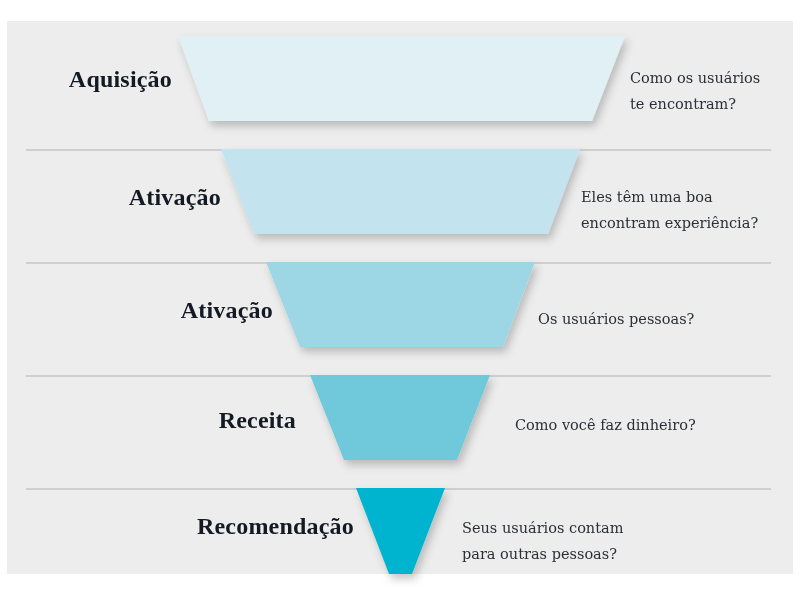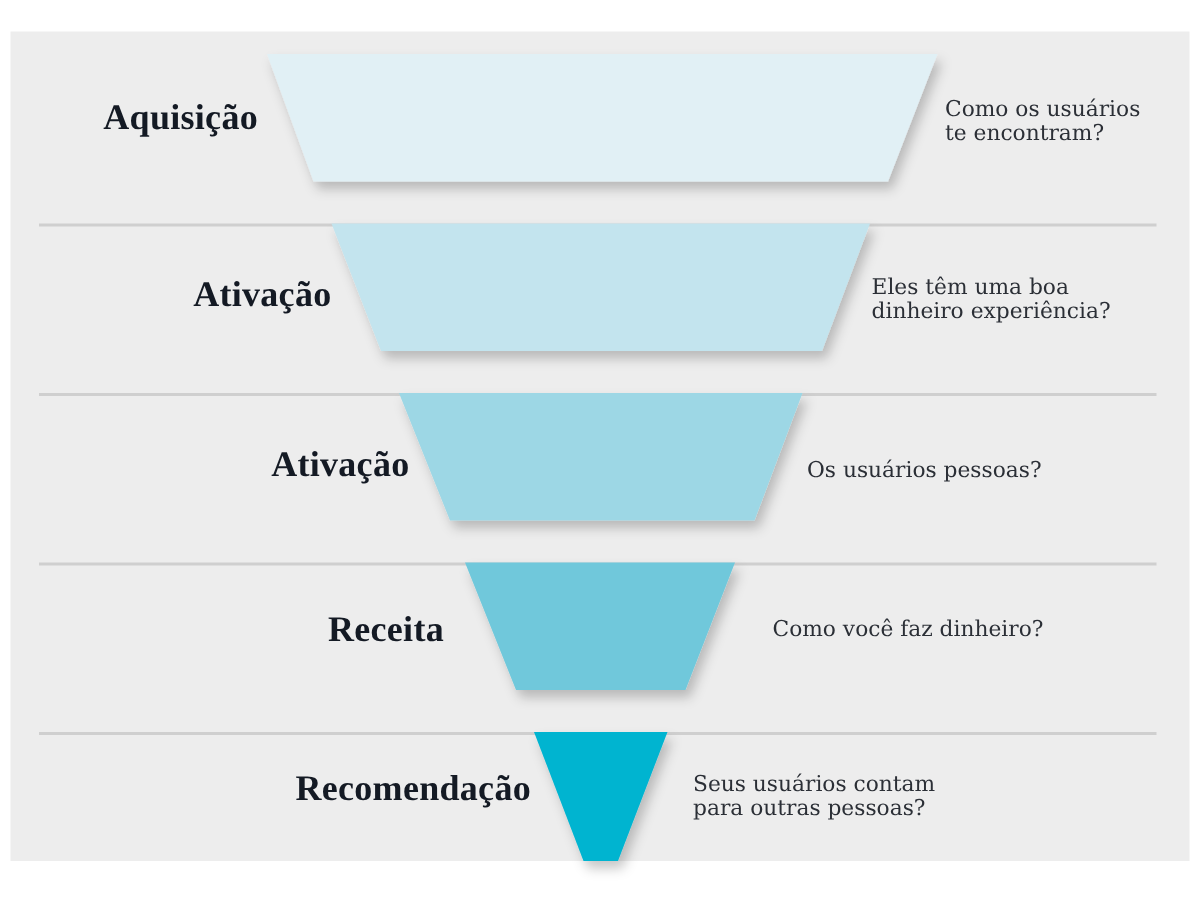--- a/index.html
+++ b/index.html
@@ -13,21 +13,21 @@
       background: #cfcfcf;
     }
     svg.funnel { position: absolute; left: 0; top: 0; width: 800px; height: 600px; overflow: visible; }
     .stage-label {
       position: absolute; font-family: Liberation Serif, serif; font-weight: bold;
       font-size: 24px; color: #141a24; white-space: nowrap; text-align: right;
       letter-spacing: 0.2px;
     }
     .stage-q {
       position: absolute; font-family: "DejaVu Serif", serif; font-weight: normal;
-      font-size: 14.5px; line-height: 16px; color: #2b2f36; white-space: pre-line;
+      font-size: 14.5px; line-height: 26px; color: #2b2f36; white-space: pre-line;
     }
   </style>
 </head>
 <body>
 
 <div class="panel"></div>
 
 <div class="divider" style="top:149px;"></div>
 <div class="divider" style="top:262px;"></div>
 <div class="divider" style="top:375px;"></div>
@@ -48,17 +48,17 @@
 
 <div class="stage-label" style="right:628px; top:66px;">Aquisição</div>
 <div class="stage-label" style="right:579px; top:184px;">Ativação</div>
 <div class="stage-label" style="right:527px; top:297px;">Ativação</div>
 <div class="stage-label" style="right:504px; top:407px;">Receita</div>
 <div class="stage-label" style="right:446px; top:513px;">Recomendação</div>
 
 <div class="stage-q" style="left:630px; top:65px;">Como os usuários
 te encontram?</div>
 <div class="stage-q" style="left:581px; top:184px;">Eles têm uma boa
-dinheiro experiência?</div>
+encontram experiência?</div>
 <div class="stage-q" style="left:538px; top:306px;">Os usuários pessoas?</div>
 <div class="stage-q" style="left:492px; top:412px;margin-left:23px;">Como você faz dinheiro?</div>
 <div class="stage-q" style="left:462px; top:515px;">Seus usuários contam
 para outras pessoas?</div>
 
 </body></html>

